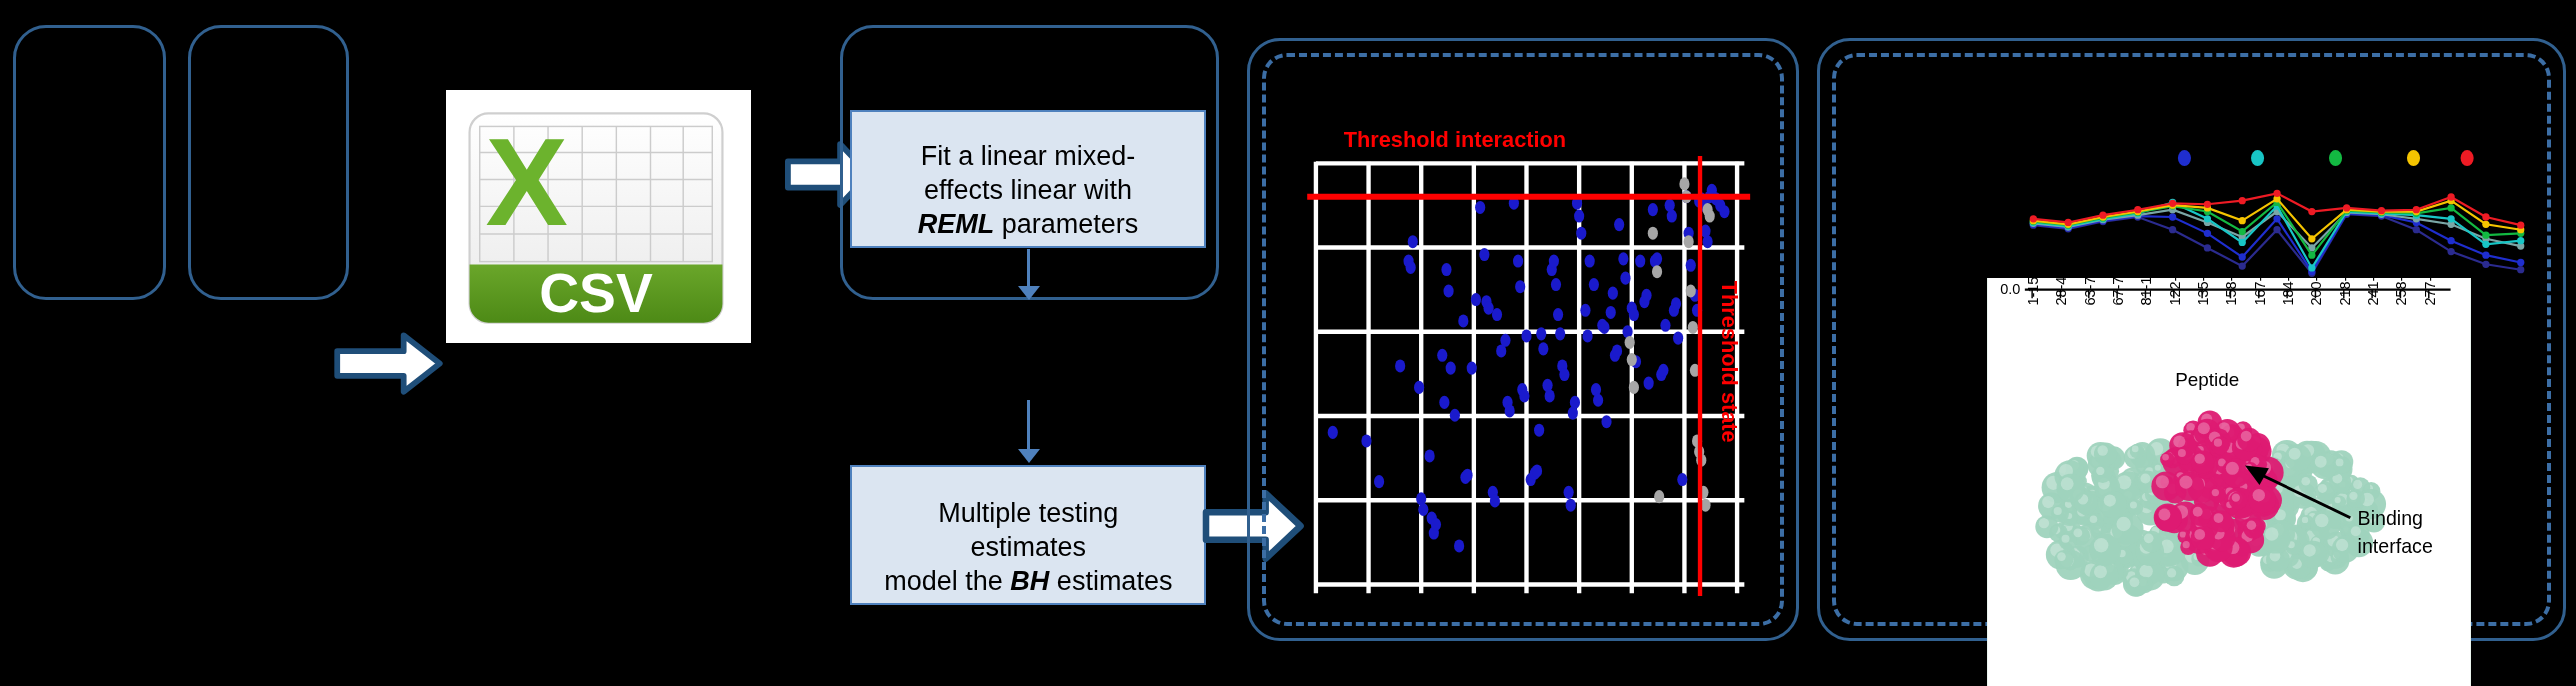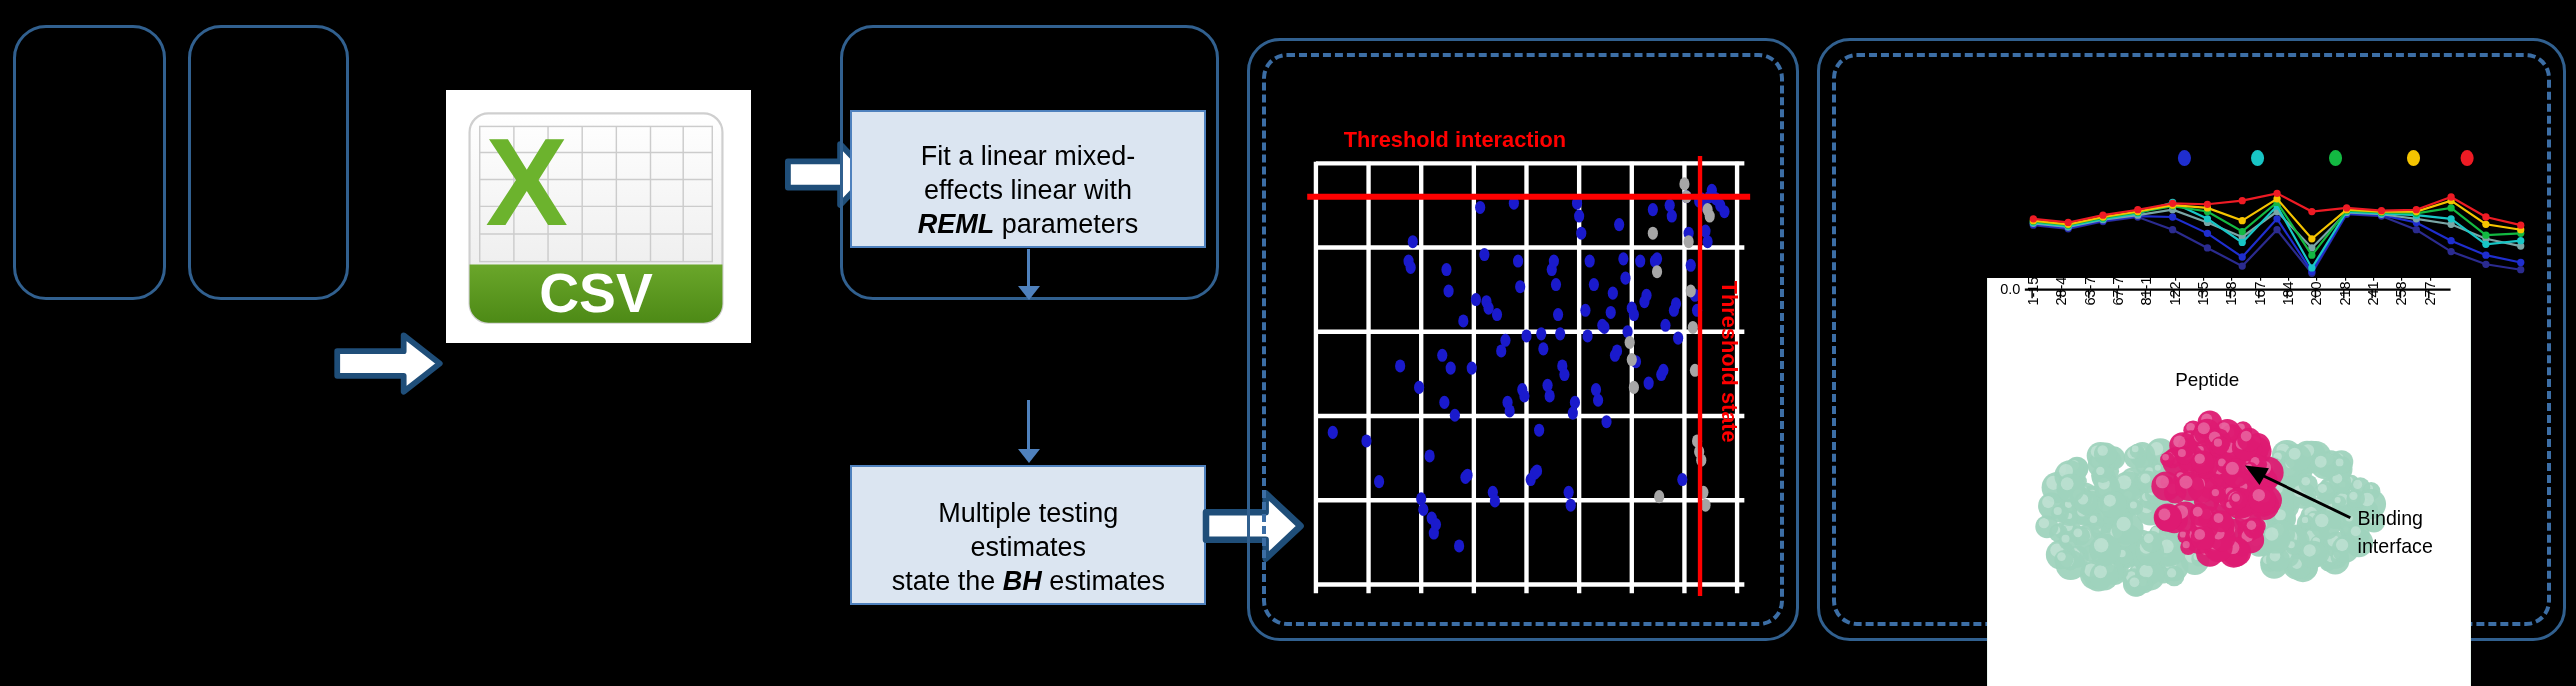--- a/index.html
+++ b/index.html
@@ -104,21 +104,21 @@
   <div class="connector" style="left:1027px;top:249px;height:41px;"></div>
   <div class="conn-head" style="left:1018px;top:286px;"></div>
 
   <div class="connector" style="left:1027px;top:400px;height:52px;"></div>
   <div class="conn-head" style="left:1018px;top:449px;"></div>
 
   <div class="pbox" style="left:850px;top:465px;width:356px;height:140px;padding-left:8px;">
     <div>
       <span>Multiple testing</span><br>
       <span>estimates</span><br>
-      <span>state the </span><b>BH</b><span> estimates</span>
+      <span>model the </span><b>BH</b><span> estimates</span>
     </div>
   </div>
 
   <div class="arrow" style="left:1203px;top:486px;">
     <svg width="102" height="80" viewBox="0 0 140 110">
       <polygon points="4,36 86,36 86,10 134,55 86,100 86,74 4,74" fill="#ffffff" stroke="#1f4e79" stroke-width="9" stroke-linejoin="round"></polygon>
     </svg>
   </div>
 
   <div class="panel dbl" style="left:1247px;top:38px;width:552px;height:603px;"></div>

